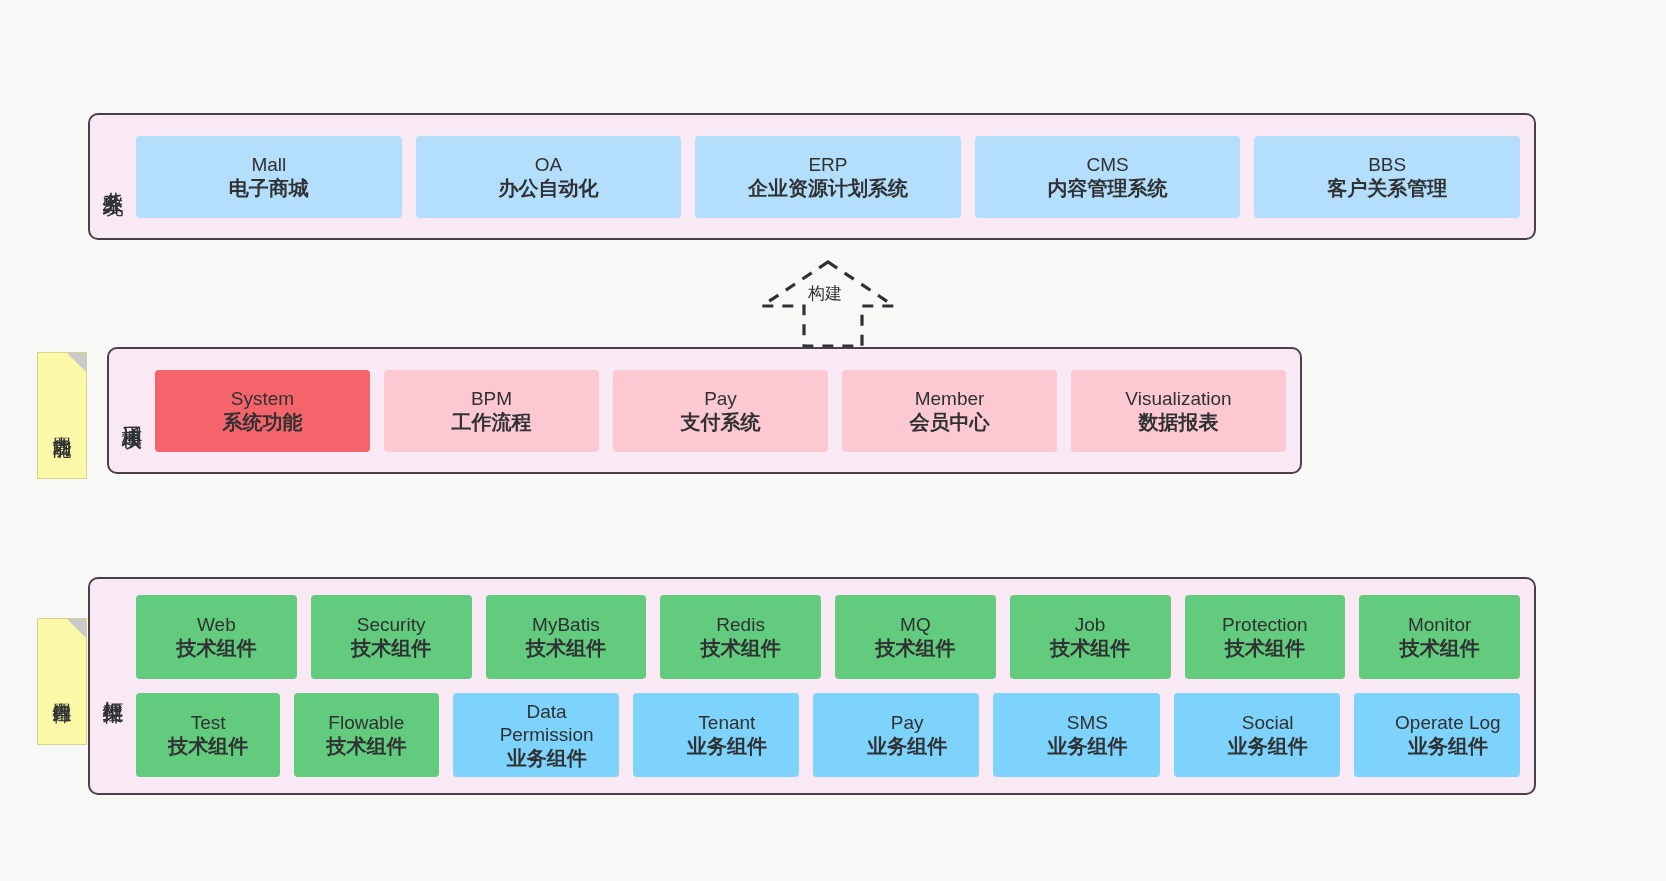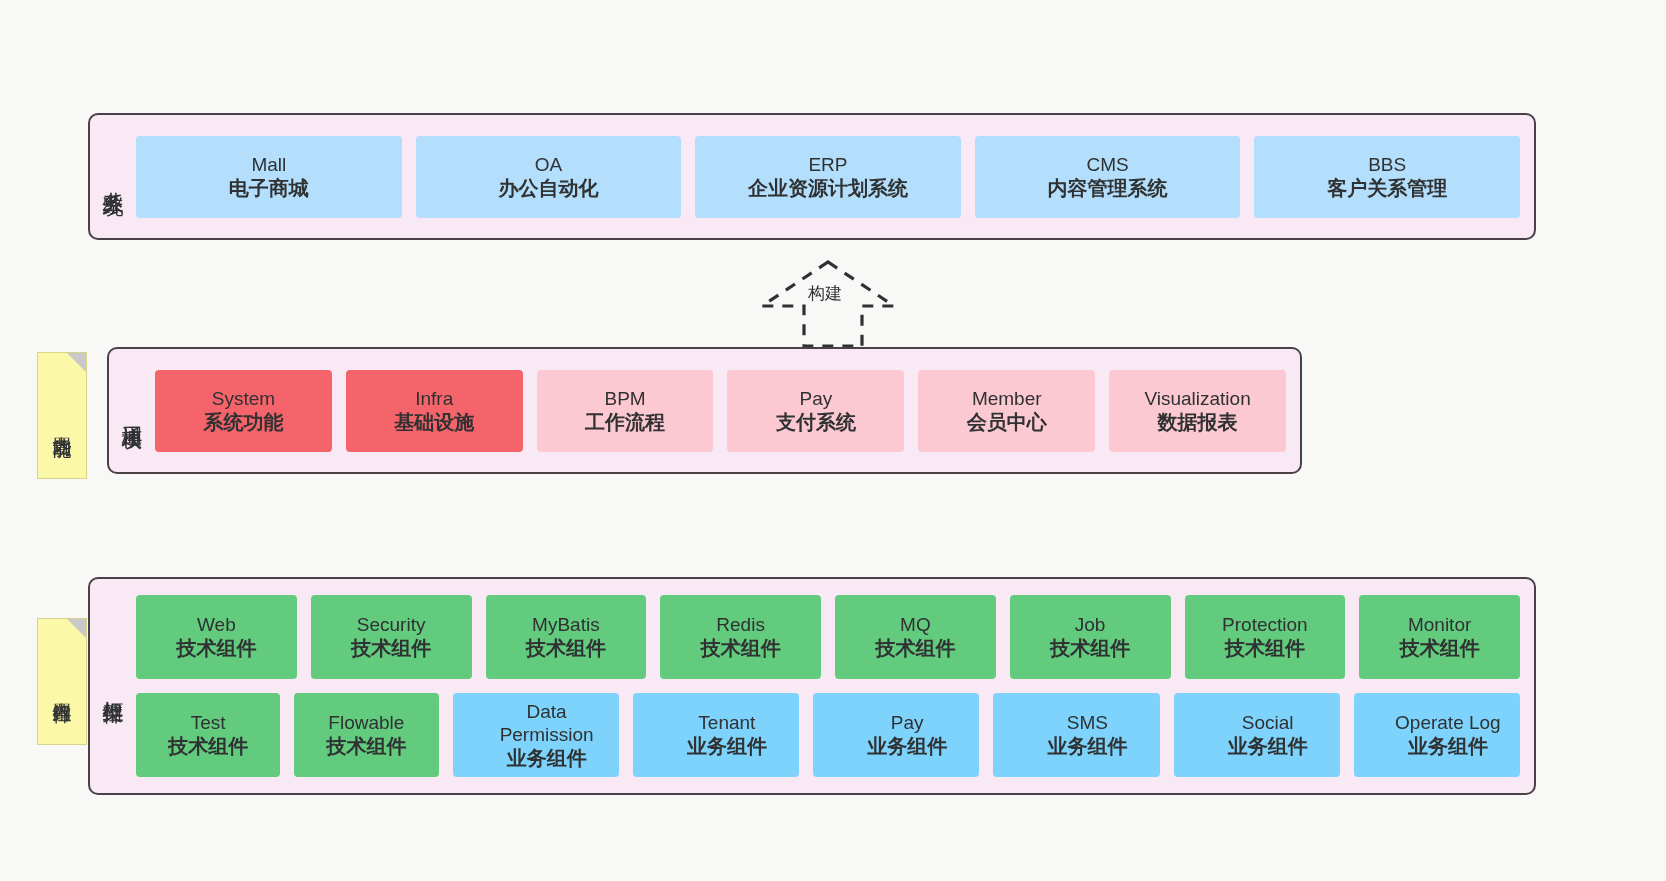--- a/index.html
+++ b/index.html
@@ -169,24 +169,20 @@
   </div>
 
   <div class="layer" style="left:88px;top:347px;width:1195px;height:127px;margin-left:19px;">
     <div class="layer-title">通用模块</div>
     <div class="layer-body">
 
       <div class="card c-red">
         <div class="t1">System</div>
         <div class="t2">系统功能</div>
       </div>
-      <div class="card c-red">
-        <div class="t1">Infra</div>
-        <div class="t2">基础设施</div>
-      </div>
       <div class="card c-pink">
         <div class="t1">BPM</div>
         <div class="t2">工作流程</div>
       </div>
       <div class="card c-pink">
         <div class="t1">Pay</div>
         <div class="t2">支付系统</div>
       </div>
       <div class="card c-pink">
         <div class="t1">Member</div>

